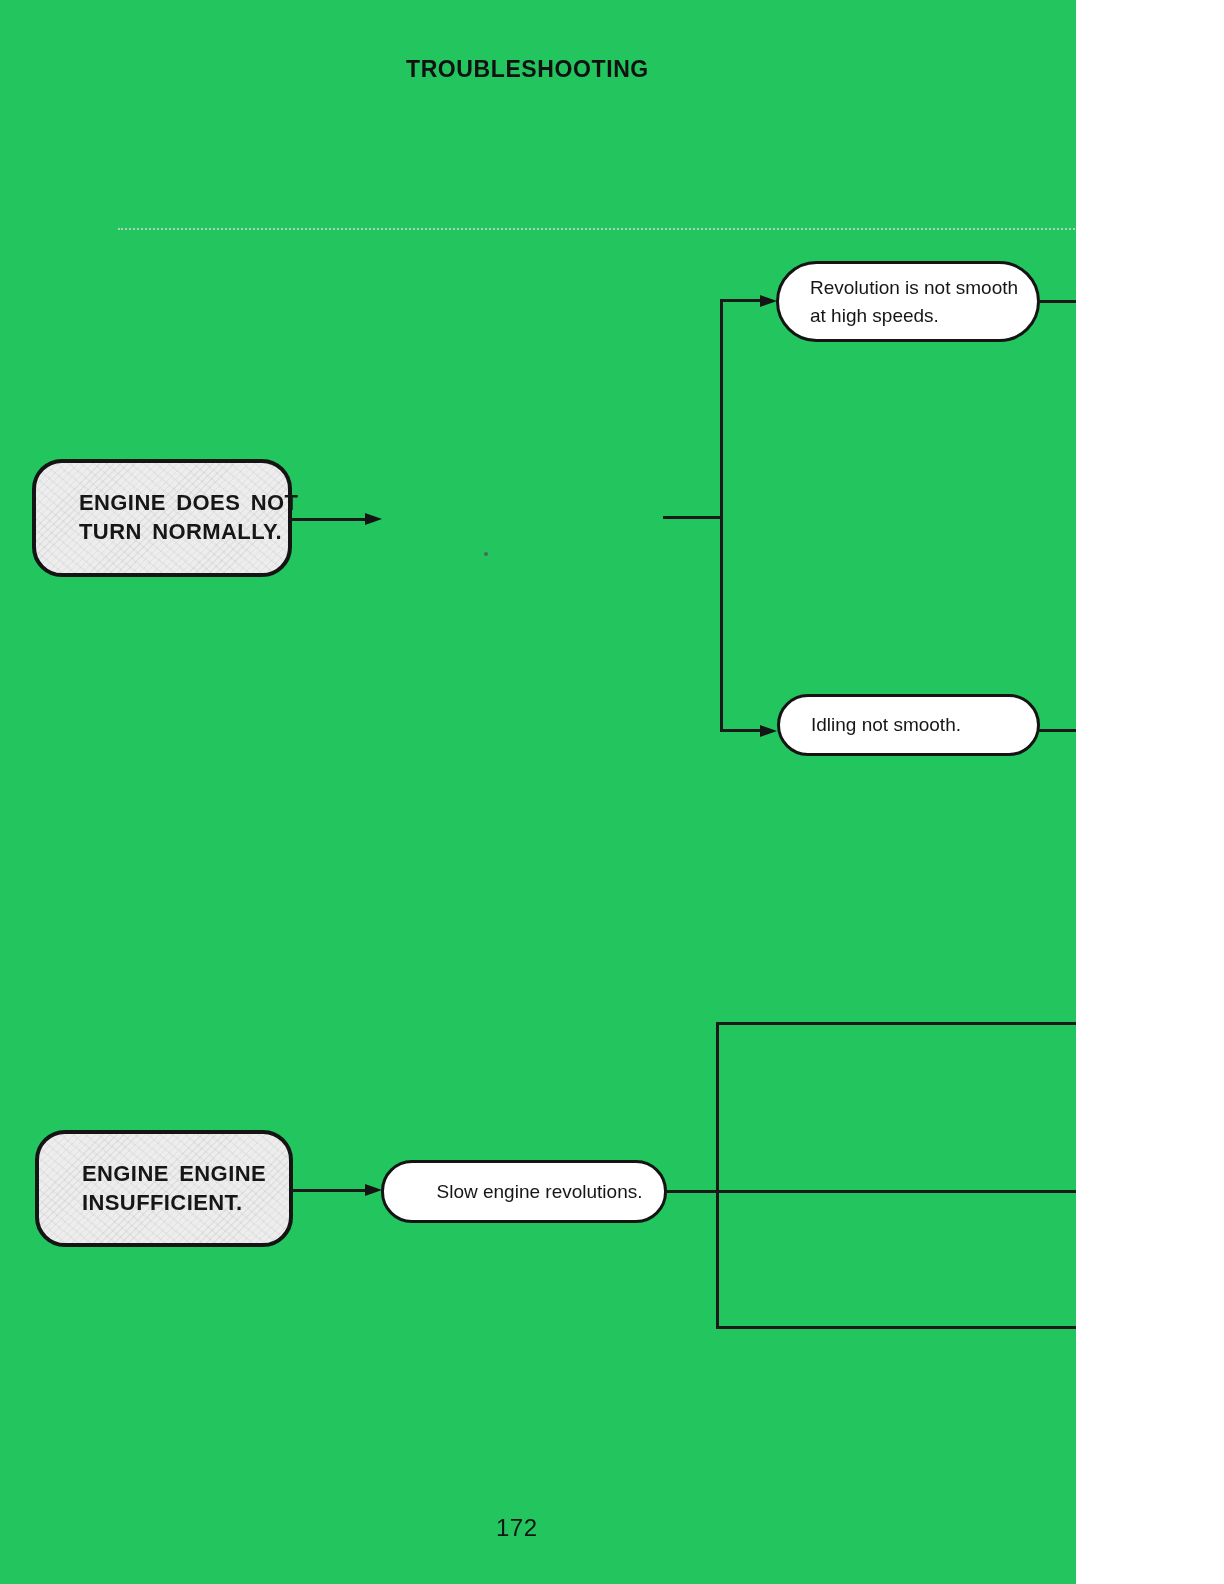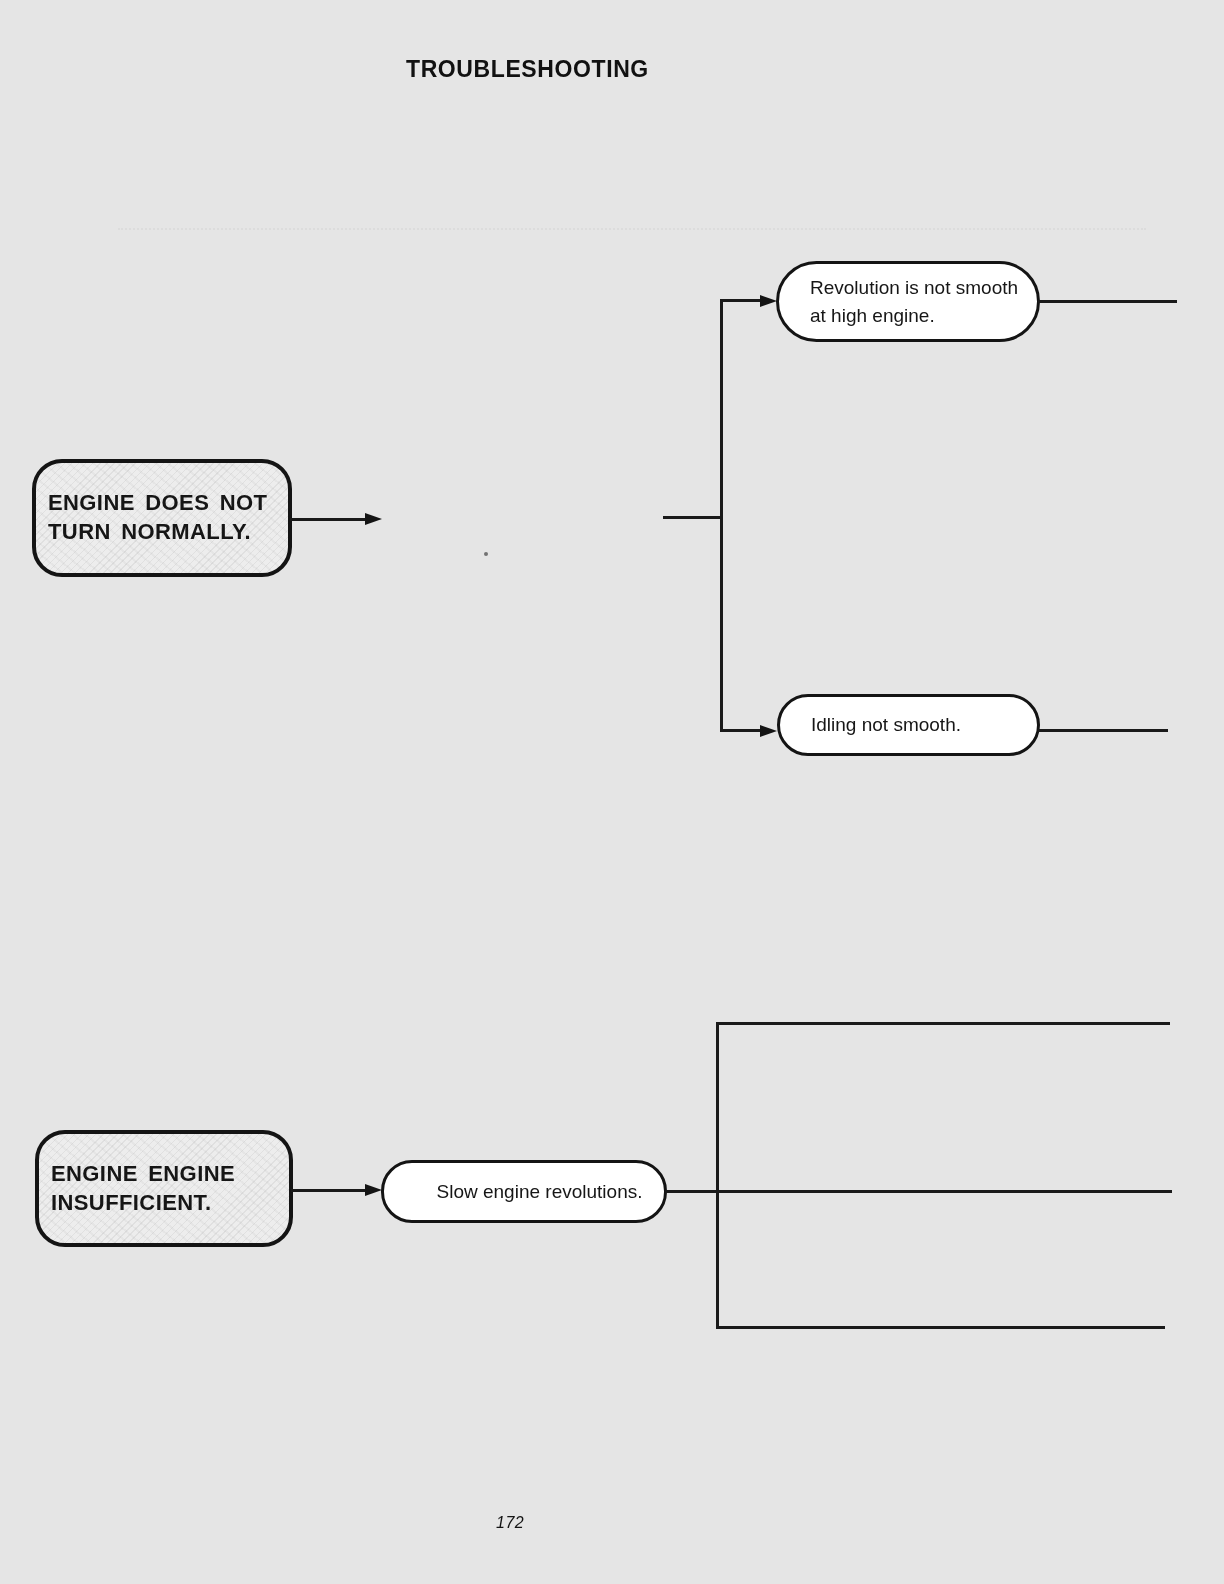--- a/index.html
+++ b/index.html
@@ -1,19 +1,19 @@
 <!DOCTYPE html>
 <html><head>
 <meta charset="utf-8">
 <style>
   html,body{margin:0;padding:0;background:#ffffff;}
   #page{
     position:relative;
-    width:1224px;height:1584px;
-    background:#e5e5e5;
+    width:1076px;height:1584px;
+    background:#22c55e;
     font-family:"Liberation Sans","DejaVu Sans",sans-serif;
     color:#161616;
     overflow:hidden;
   }
   .abs{position:absolute;}
 
   .page-title{
     font-size:23px;
     font-weight:bold;
     letter-spacing:0.6px;
@@ -26,21 +26,21 @@
     box-sizing:border-box;
     border:4px solid #141414;
     border-radius:30px;
     background-color:#ededed;
     background-image:
       repeating-linear-gradient(135deg, rgba(130,130,130,0.12) 0px, rgba(130,130,130,0.12) 1px, transparent 1px, transparent 5px),
       repeating-linear-gradient(40deg, rgba(160,160,160,0.10) 0px, rgba(160,160,160,0.10) 2px, transparent 2px, transparent 8px);
     display:flex;
     flex-direction:column;
     justify-content:center;
-    padding-left:12px;
+    padding-left:43px;
     font-weight:bold;
     font-size:22px;
     line-height:1.3;
     letter-spacing:0.4px;
     word-spacing:4px;
     white-space:nowrap;
   }
 
   
   .node-pill{
@@ -70,24 +70,23 @@
     height:0;
     border-top:2px dotted #d9d9d9;
     opacity:0.75;
   }
   .speck{
     width:4px;height:4px;border-radius:50%;
     background:#555;opacity:0.8;
   }
 
   .page-number{
-    font-size:16px;
+    font-size:24px;
     color:#141414;
     letter-spacing:0.5px;
-    font-style:italic;
   }
 </style>
 </head>
 <body>
 
 <div id="page">
 
   <div class="abs page-title" style="left:406px; top:56px;">TROUBLESHOOTING</div>
 
   <div class="abs artifact-line" style="left:118px; top:228px; width:1028px;"></div>
@@ -104,21 +103,21 @@
   <div class="abs speck" style="left:484px; top:552px;"></div>
 
   <div class="abs hline" style="left:663px; top:516px; width:59px;"></div>
 
   <div class="abs vline" style="left:720px; top:299px; height:433px;"></div>
 
   <div class="abs hline" style="left:720px; top:299px; width:43px;"></div>
   <div class="abs arrow-right" style="left:760px; top:295px;"></div>
   <div class="abs node-pill" style="left:776px; top:261px; width:264px; height:81px; border-radius:41px;">
     <span>Revolution is not smooth</span>
-    <span>at high engine.</span>
+    <span>at high speeds.</span>
   </div>
   <div class="abs hline" style="left:1038px; top:300px; width:139px;"></div>
 
   <div class="abs hline" style="left:720px; top:729px; width:43px;"></div>
   <div class="abs arrow-right" style="left:760px; top:725px;"></div>
   <div class="abs node-pill" style="left:777px; top:694px; width:263px; height:62px; border-radius:31px;">
     <span>Idling not smooth.</span>
   </div>
   <div class="abs hline" style="left:1038px; top:729px; width:130px;"></div>
 

